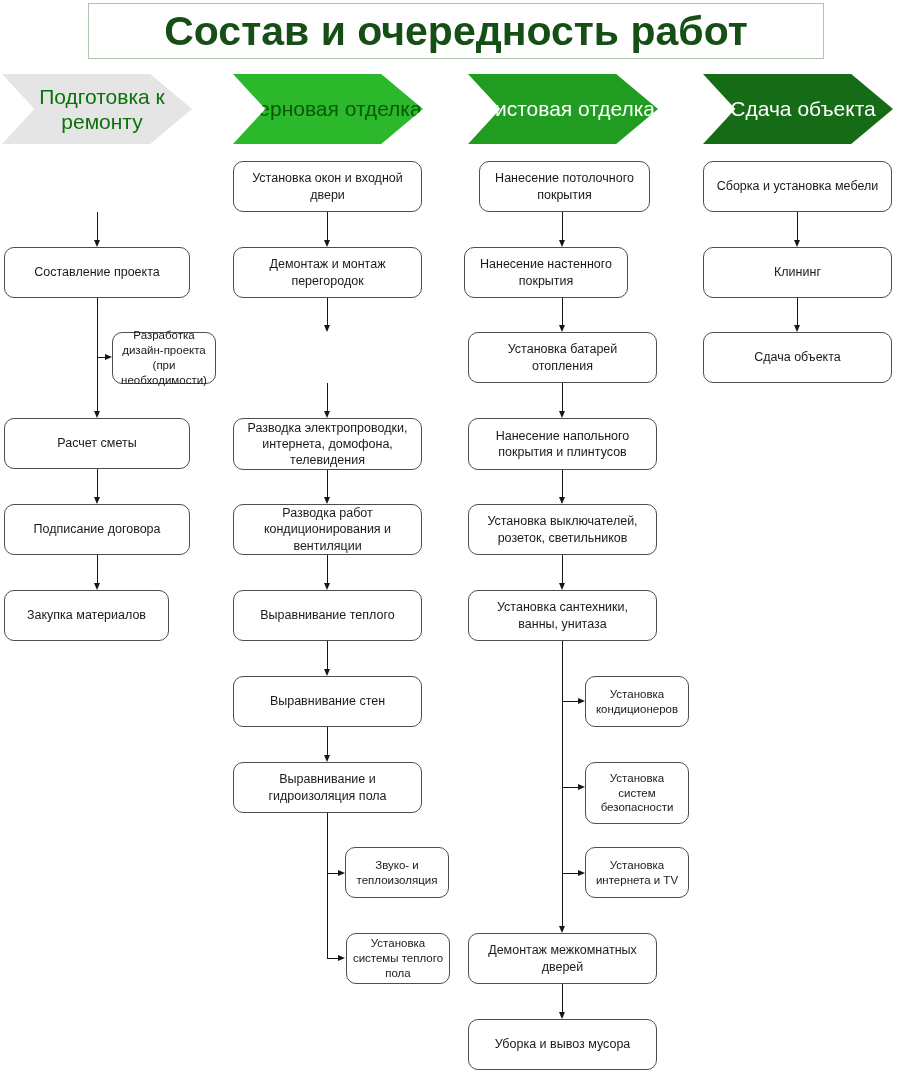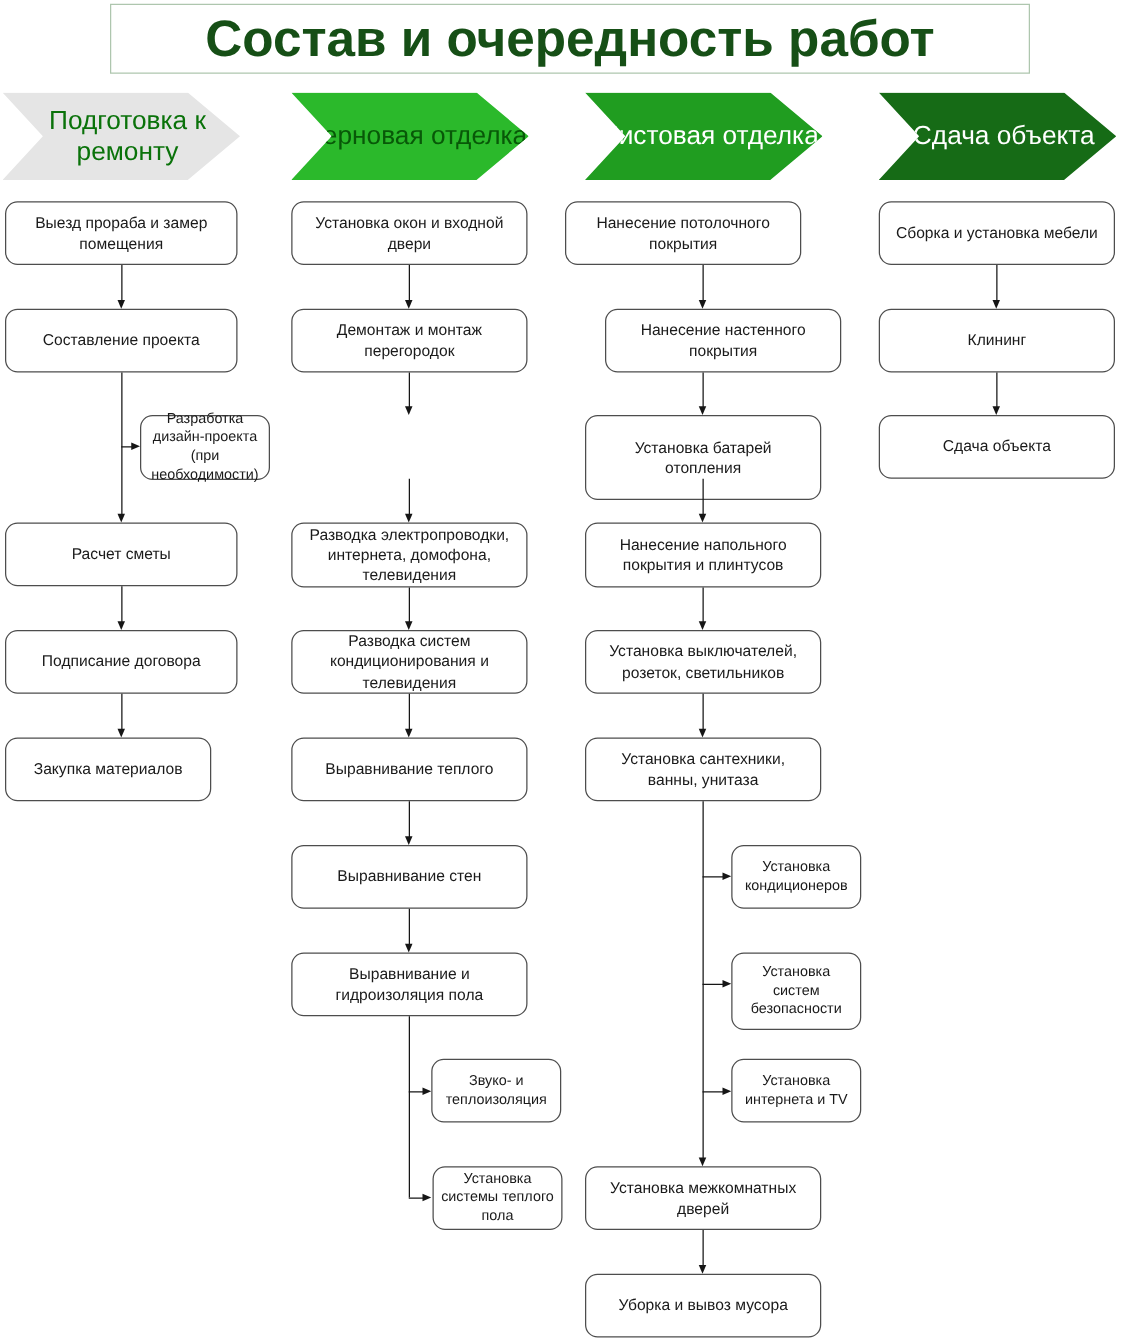--- a/index.html
+++ b/index.html
@@ -57,23 +57,20 @@
   <div class="phase phase-2">
     <span>Черновая отделка</span>
   </div>
   <div class="phase phase-3">
     <span>Чистовая отделка</span>
   </div>
   <div class="phase phase-4">
     <span>Сдача объекта</span>
   </div>
 
-  <div class="node" style="left:4px;top:161px;width:186px;height:51px">
-    <span>Выезд прораба и замер помещения</span>
-  </div>
   <div class="node" style="left:4px;top:247px;width:186px;height:51px">
     <span>Составление проекта</span>
   </div>
   <div class="node small" style="left:112px;top:332px;width:104px;height:52px">
     <span>Разработка дизайн-проекта (при необходимости)</span>
   </div>
   <div class="node" style="left:4px;top:418px;width:186px;height:51px">
     <span>Расчет сметы</span>
   </div>
   <div class="node" style="left:4px;top:504px;width:186px;height:51px">
@@ -92,21 +89,21 @@
   <div class="node" style="left:233px;top:161px;width:189px;height:51px">
     <span>Установка окон и входной двери</span>
   </div>
   <div class="node" style="left:233px;top:247px;width:189px;height:51px">
     <span>Демонтаж и монтаж перегородок</span>
   </div>
   <div class="node" style="left:233px;top:418px;width:189px;height:52px">
     <span>Разводка электропроводки, интернета, домофона, телевидения</span>
   </div>
   <div class="node" style="left:233px;top:504px;width:189px;height:51px">
-    <span>Разводка систем кондиционирования и телевидения</span>
+    <span>Разводка работ кондиционирования и вентиляции</span>
   </div>
   <div class="node" style="left:233px;top:590px;width:189px;height:51px">
     <span>Выравнивание теплого</span>
   </div>
   <div class="node" style="left:233px;top:676px;width:189px;height:51px">
     <span>Выравнивание стен</span>
   </div>
   <div class="node" style="left:233px;top:762px;width:189px;height:51px">
     <span>Выравнивание и гидроизоляция пола</span>
   </div>
@@ -121,27 +118,27 @@
   <div class="varrow" style="left:323px;top:298px;height:34px"></div>
   <div class="varrow" style="left:323px;top:383px;height:35px"></div>
   <div class="varrow" style="left:323px;top:470px;height:34px"></div>
   <div class="varrow" style="left:323px;top:555px;height:35px"></div>
   <div class="varrow" style="left:323px;top:641px;height:35px"></div>
   <div class="varrow" style="left:323px;top:727px;height:35px"></div>
   <div class="vline" style="left:327px;top:813px;height:145px"></div>
   <div class="harrow" style="left:327px;top:869px;width:18px"></div>
   <div class="harrow" style="left:327px;top:954px;width:18px"></div>
 
-  <div class="node" style="left:452px;top:161px;width:189px;height:51px">
+  <div class="node" style="left:479px;top:161px;width:171px;height:51px">
     <span>Нанесение потолочного покрытия</span>
   </div>
-  <div class="node" style="left:484px;top:247px;width:189px;height:51px">
+  <div class="node" style="left:464px;top:247px;width:164px;height:51px">
     <span>Нанесение настенного покрытия</span>
   </div>
-  <div class="node" style="left:468px;top:332px;width:189px;height:68px">
+  <div class="node" style="left:468px;top:332px;width:189px;height:51px">
     <span>Установка батарей отопления</span>
   </div>
   <div class="node" style="left:468px;top:418px;width:189px;height:52px">
     <span>Нанесение напольного покрытия и плинтусов</span>
   </div>
   <div class="node" style="left:468px;top:504px;width:189px;height:51px">
     <span>Установка выключателей, розеток, светильников</span>
   </div>
   <div class="node" style="left:468px;top:590px;width:189px;height:51px">
     <span>Установка сантехники, ванны, унитаза</span>
@@ -149,21 +146,21 @@
   <div class="node small" style="left:585px;top:676px;width:104px;height:51px">
     <span>Установка кондиционеров</span>
   </div>
   <div class="node small" style="left:585px;top:762px;width:104px;height:62px">
     <span>Установка систем безопасности</span>
   </div>
   <div class="node small" style="left:585px;top:847px;width:104px;height:51px">
     <span>Установка интернета и TV</span>
   </div>
   <div class="node" style="left:468px;top:933px;width:189px;height:51px">
-    <span>Установка межкомнатных дверей</span>
+    <span>Демонтаж межкомнатных дверей</span>
   </div>
   <div class="node" style="left:468px;top:1019px;width:189px;height:51px">
     <span>Уборка и вывоз мусора</span>
   </div>
 
   <div class="varrow" style="left:558px;top:212px;height:35px"></div>
   <div class="varrow" style="left:558px;top:298px;height:34px"></div>
   <div class="varrow" style="left:558px;top:383px;height:35px"></div>
   <div class="varrow" style="left:558px;top:470px;height:34px"></div>
   <div class="varrow" style="left:558px;top:555px;height:35px"></div>

